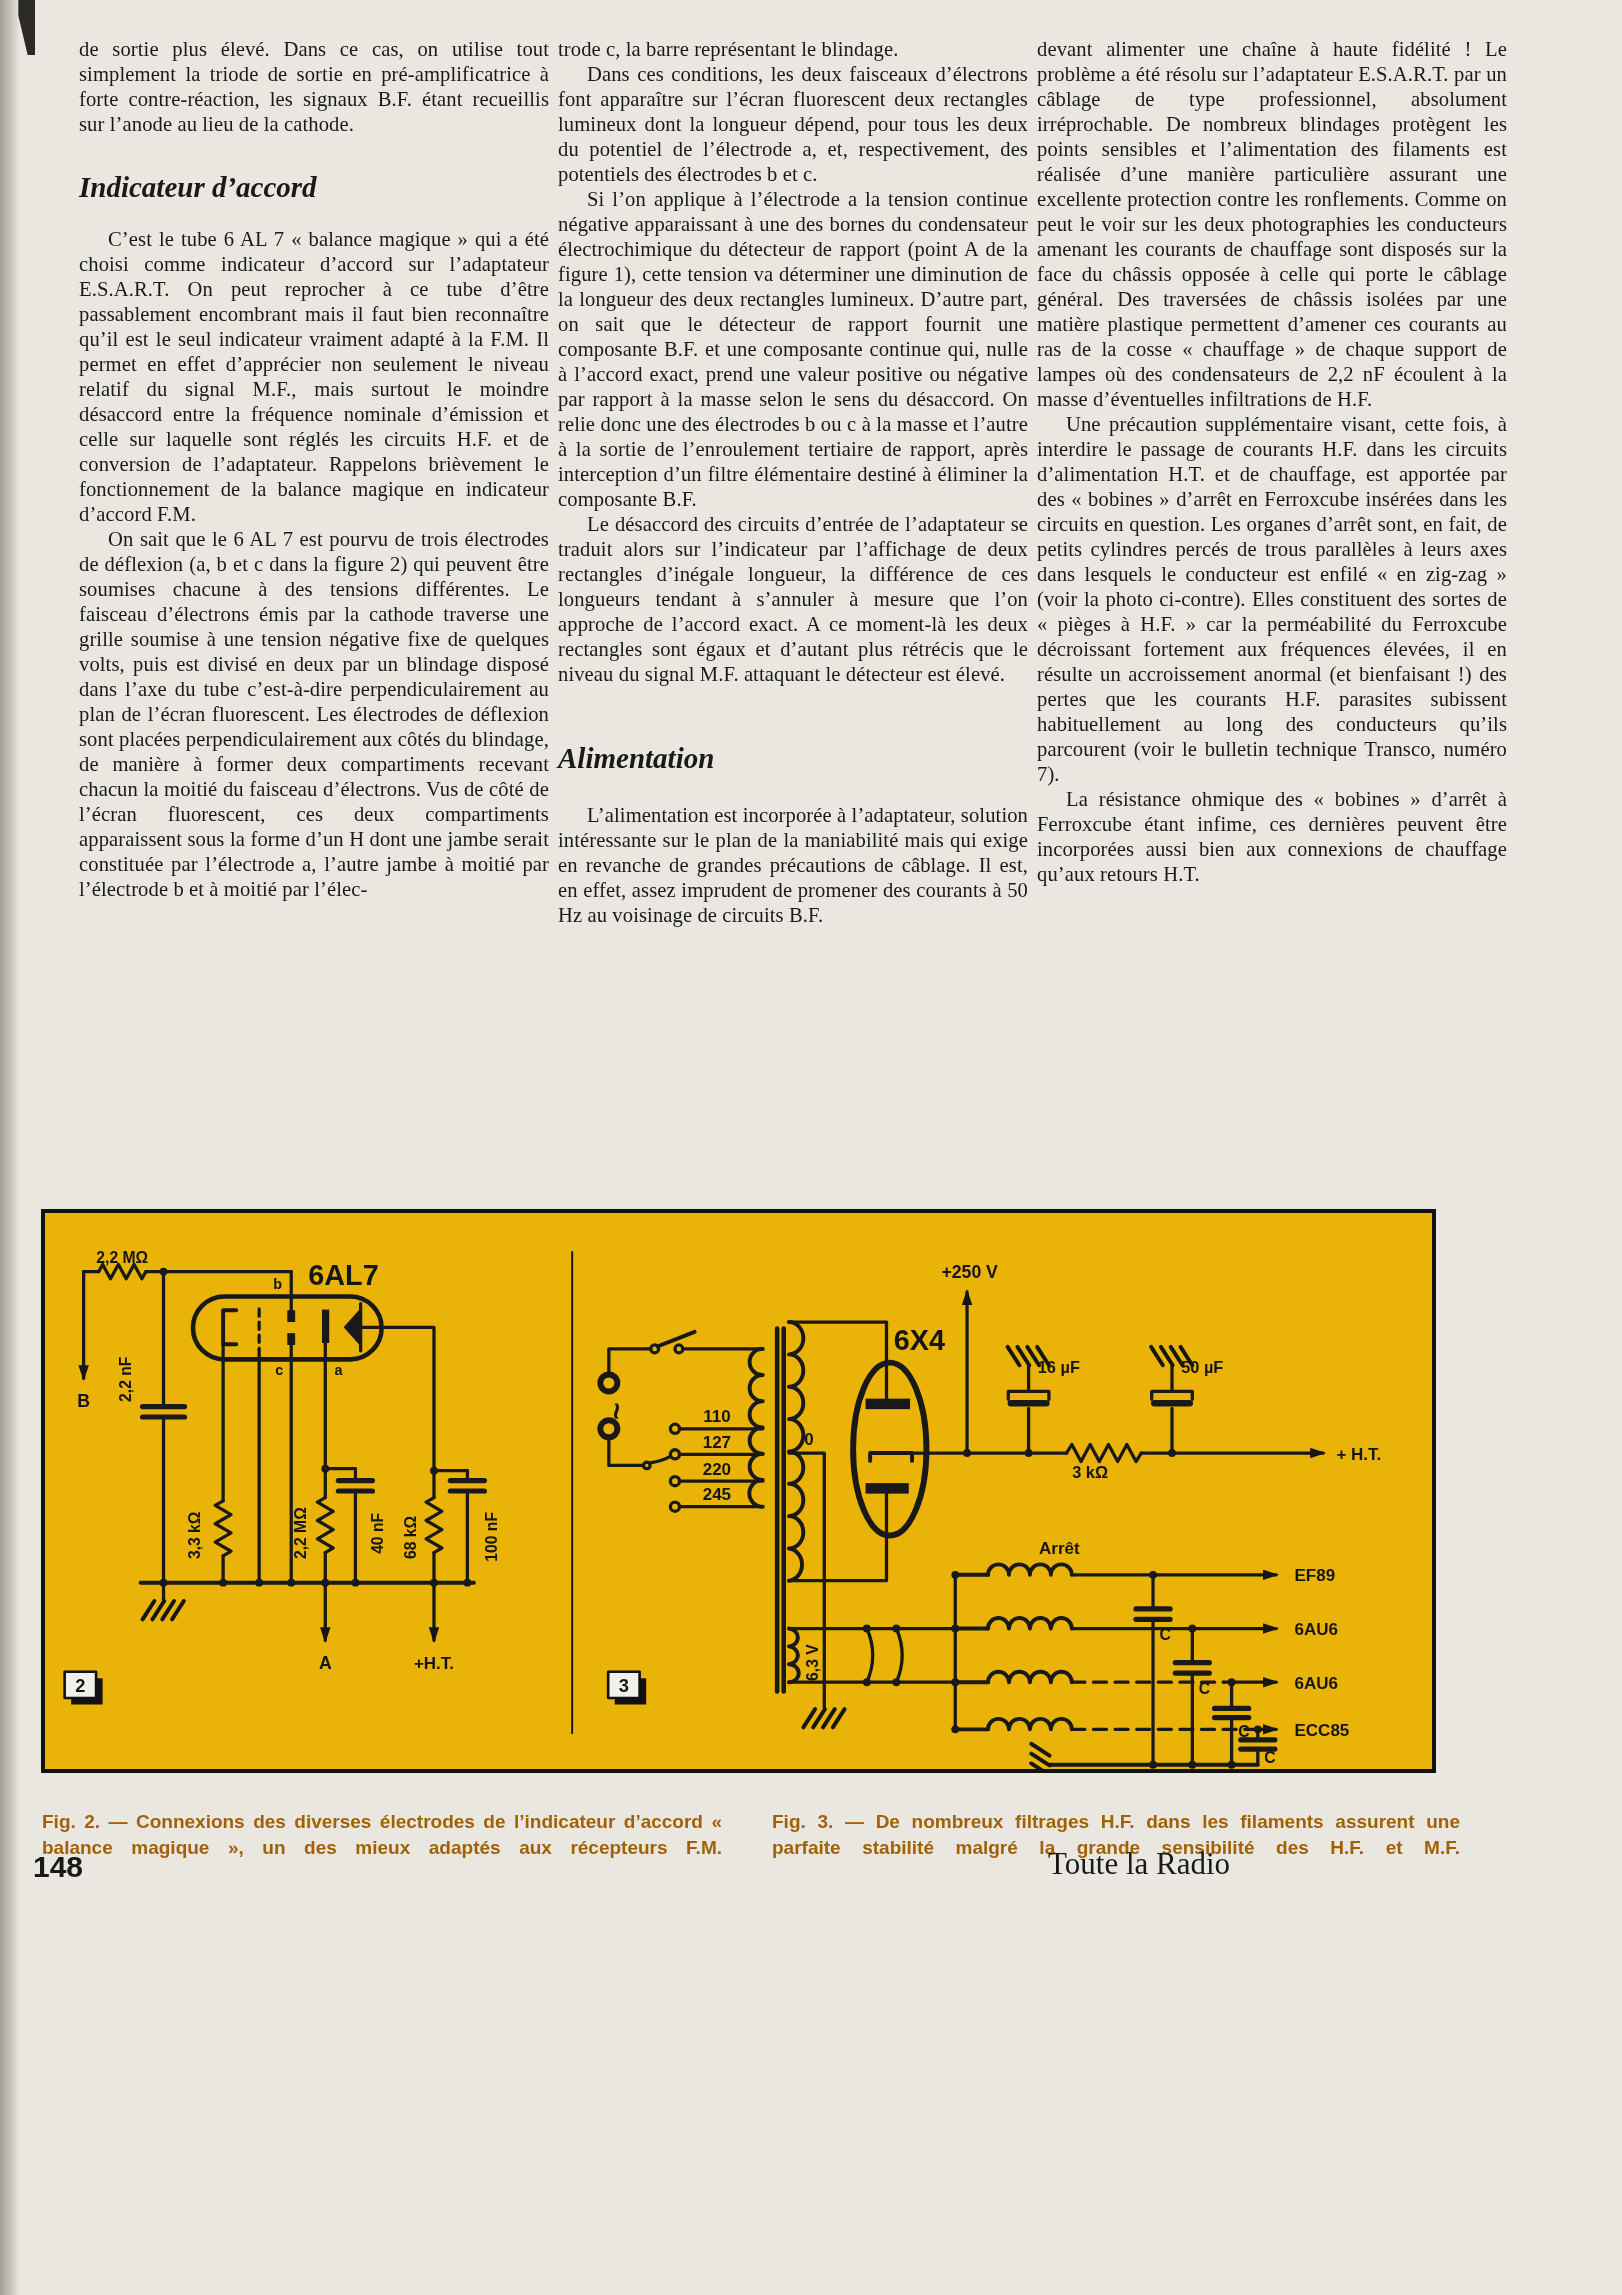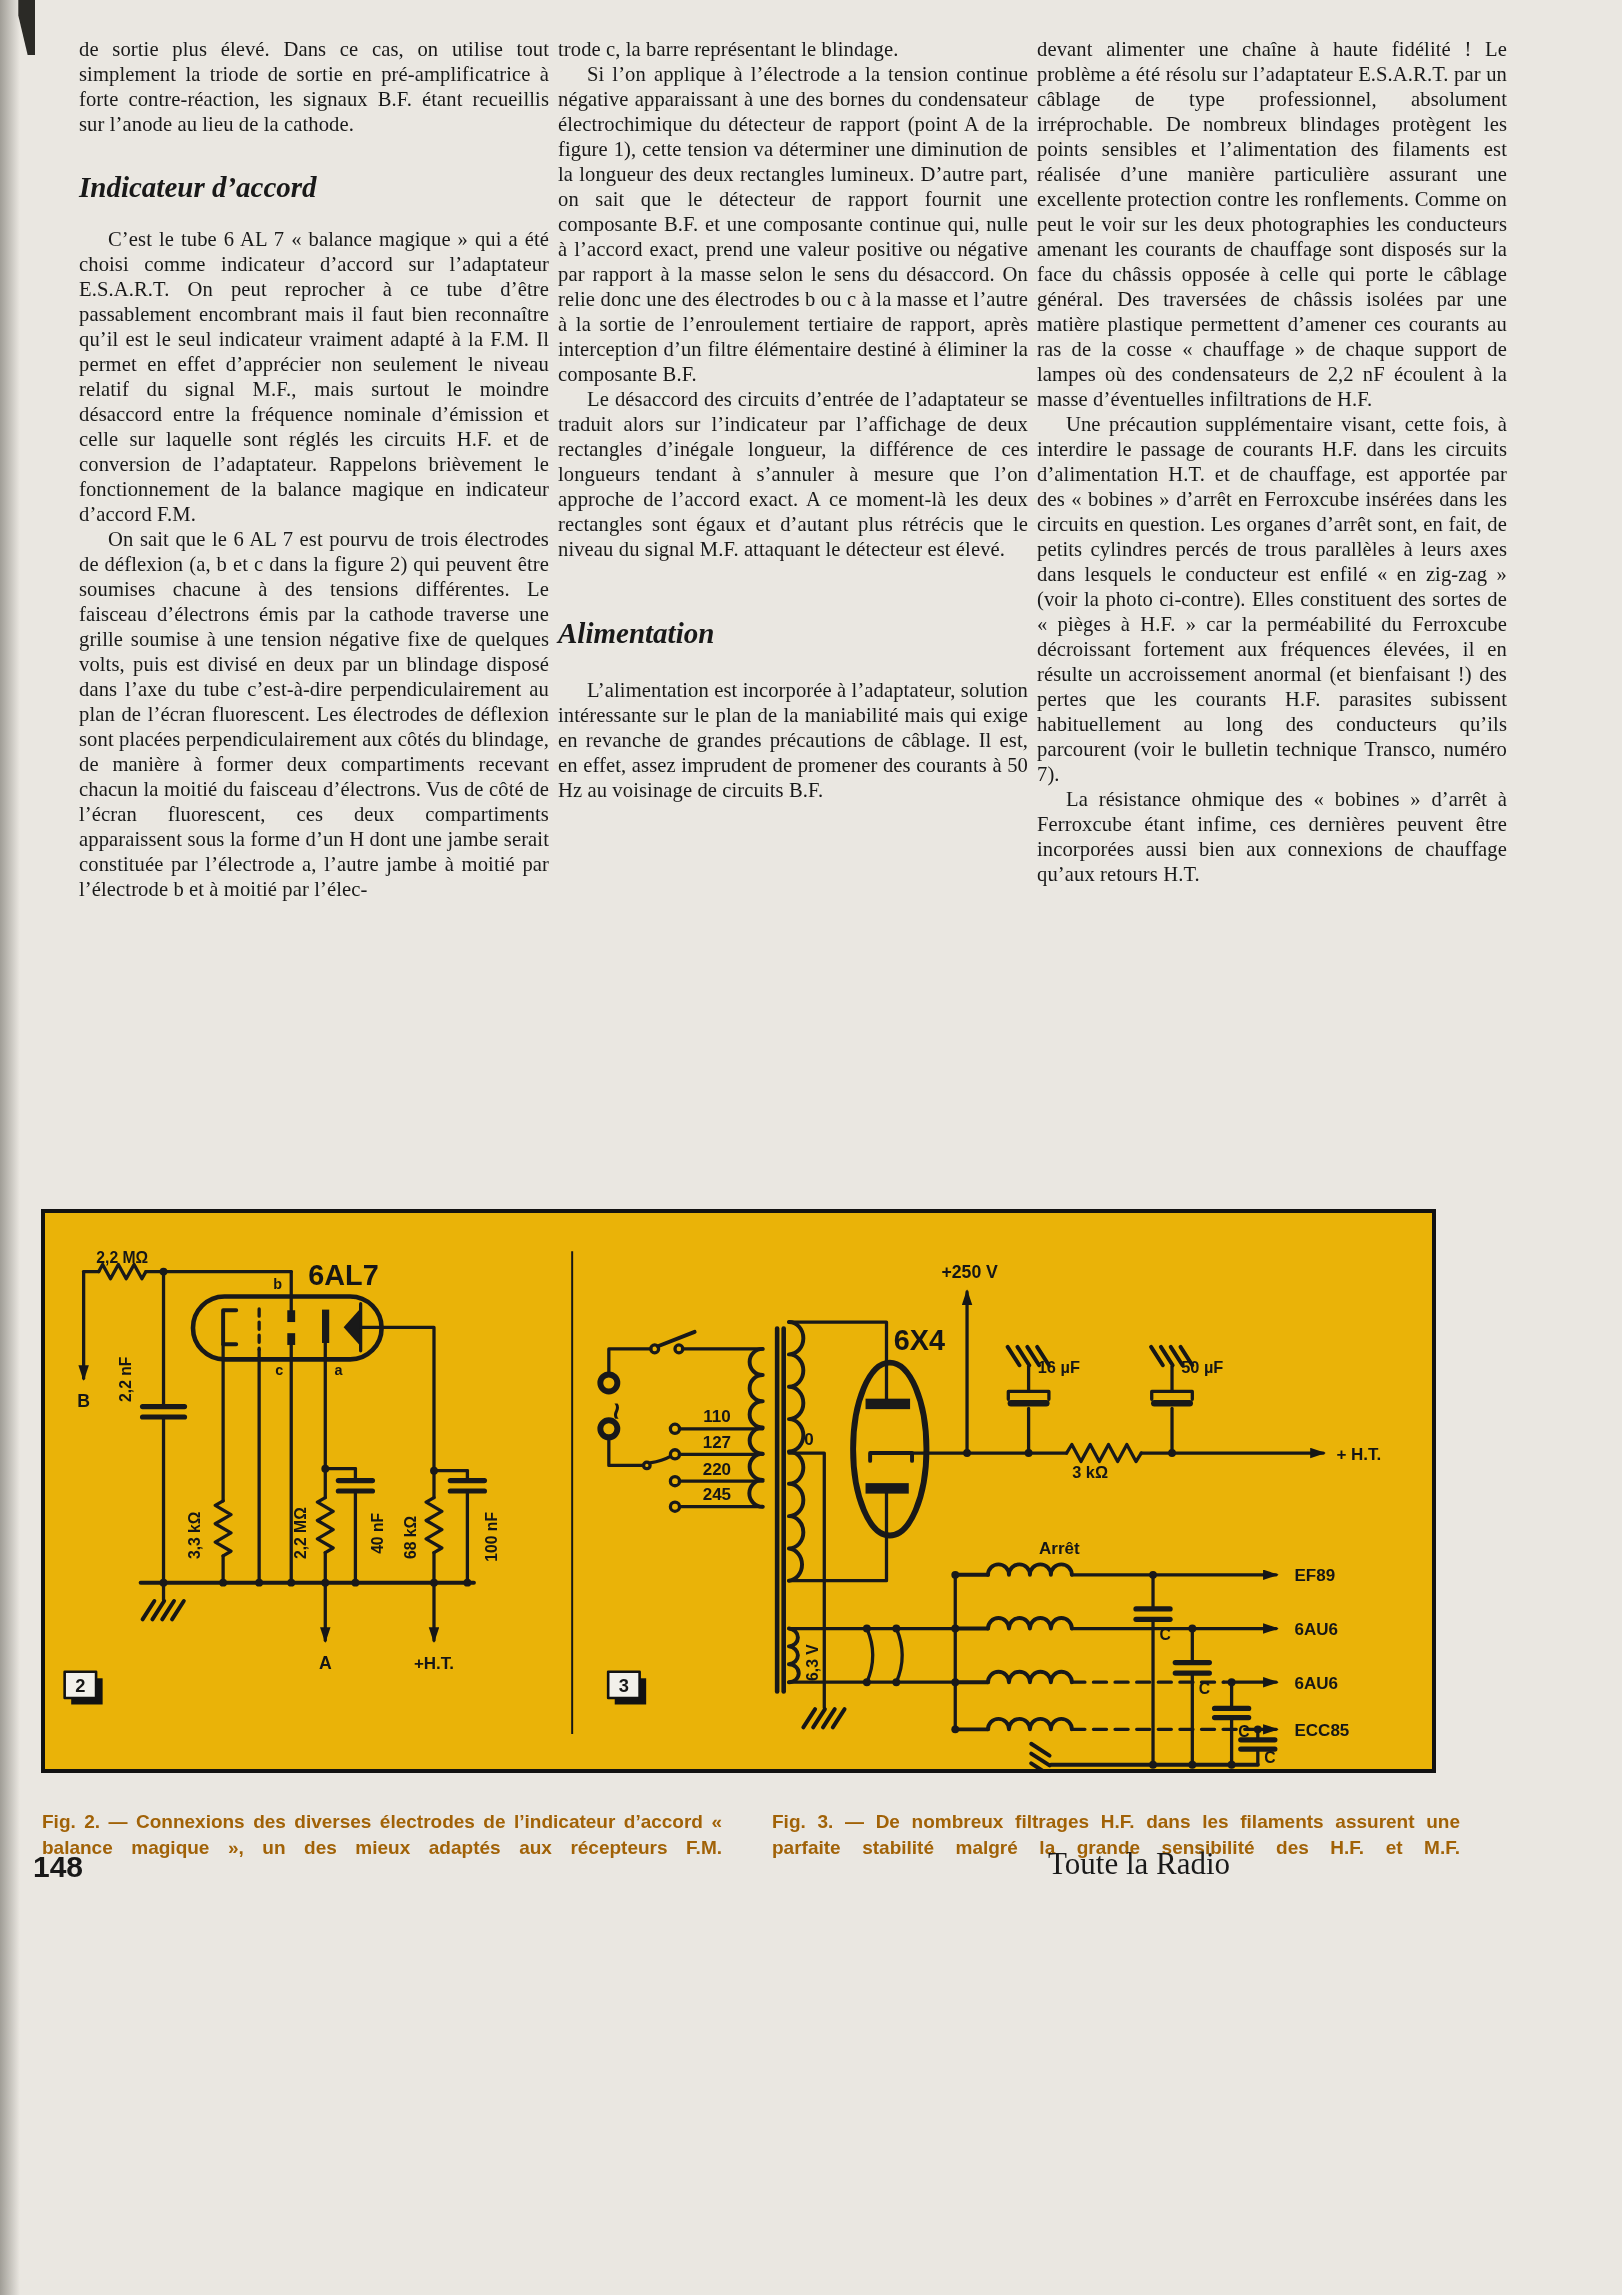--- a/index.html
+++ b/index.html
@@ -39,20 +39,21 @@
 
   <div class="col" id="col1">
     <p>de sortie plus élevé. Dans ce cas, on utilise tout simplement la triode de sortie en pré-amplificatrice à forte contre-réaction, les signaux B.F. étant recueillis sur l’anode au lieu de la cathode.</p>
     <h2>Indicateur d’accord</h2>
     <p class="ind">C’est le tube 6 AL 7 « balance magique » qui a été choisi comme indicateur d’accord sur l’adaptateur E.S.A.R.T. On peut reprocher à ce tube d’être passablement encombrant mais il faut bien reconnaître qu’il est le seul indicateur vraiment adapté à la F.M. Il permet en effet d’apprécier non seulement le niveau relatif du signal M.F., mais surtout le moindre désaccord entre la fréquence nominale d’émission et celle sur laquelle sont réglés les circuits H.F. et de conversion de l’adaptateur. Rappelons brièvement le fonctionnement de la balance magique en indicateur d’accord F.M.</p>
     <p class="ind">On sait que le 6 AL 7 est pourvu de trois électrodes de déflexion (a, b et c dans la figure 2) qui peuvent être soumises chacune à des tensions différentes. Le faisceau d’électrons émis par la cathode traverse une grille soumise à une tension négative fixe de quelques volts, puis est divisé en deux par un blindage disposé dans l’axe du tube c’est-à-dire perpendiculairement au plan de l’écran fluorescent. Les électrodes de déflexion sont placées perpendiculairement aux côtés du blindage, de manière à former deux compartiments recevant chacun la moitié du faisceau d’électrons. Vus de côté de l’écran fluorescent, ces deux compartiments apparaissent sous la forme d’un H dont une jambe serait constituée par l’électrode a, l’autre jambe à moitié par l’électrode b et à moitié par l’élec-</p>
   </div>
 
   <div class="col" id="col2">
     <p>trode c, la barre représentant le blindage.</p>
+    <p class="ind">Dans ces conditions, les deux faisceaux d’électrons font apparaître sur l’écran fluorescent deux rectangles lumineux dont la longueur dépend, pour tous les deux du potentiel de l’électrode a, et, respectivement, des potentiels des électrodes b et c.</p>
     <p class="ind">Si l’on applique à l’électrode a la tension continue négative apparaissant à une des bornes du condensateur électrochimique du détecteur de rapport (point A de la figure 1), cette tension va déterminer une diminution de la longueur des deux rectangles lumineux. D’autre part, on sait que le détecteur de rapport fournit une composante B.F. et une composante continue qui, nulle à l’accord exact, prend une valeur positive ou négative par rapport à la masse selon le sens du désaccord. On relie donc une des électrodes b ou c à la masse et l’autre à la sortie de l’enroulement tertiaire de rapport, après interception d’un filtre élémentaire destiné à éliminer la composante B.F.</p>
     <p class="ind">Le désaccord des circuits d’entrée de l’adaptateur se traduit alors sur l’indicateur par l’affichage de deux rectangles d’inégale longueur, la différence de ces longueurs tendant à s’annuler à mesure que l’on approche de l’accord exact. A ce moment-là les deux rectangles sont égaux et d’autant plus rétrécis que le niveau du signal M.F. attaquant le détecteur est élevé.</p>
     <h2 class="sp">Alimentation</h2>
     <p class="ind">L’alimentation est incorporée à l’adaptateur, solution intéressante sur le plan de la maniabilité mais qui exige en revanche de grandes précautions de câblage. Il est, en effet, assez imprudent de promener des courants à 50 Hz au voisinage de circuits B.F.</p>
   </div>
 
   <div class="col" id="col3">
     <p>devant alimenter une chaîne à haute fidélité ! Le problème a été résolu sur l’adaptateur E.S.A.R.T. par un câblage de type professionnel, absolument irréprochable. De nombreux blindages protègent les points sensibles et l’alimentation des filaments est réalisée d’une manière particulière assurant une excellente protection contre les ronflements. Comme on peut le voir sur les deux photographies les conducteurs amenant les courants de chauffage sont disposés sur la face du châssis opposée à celle qui porte le câblage général. Des traversées de châssis isolées par une matière plastique permettent d’amener ces courants au ras de la cosse « chauffage » de chaque support de lampes où des condensateurs de 2,2 nF écoulent à la masse d’éventuelles infiltrations de H.F.</p>
     <p class="ind">Une précaution supplémentaire visant, cette fois, à interdire le passage de courants H.F. dans les circuits d’alimentation H.T. et de chauffage, est apportée par des « bobines » d’arrêt en Ferroxcube insérées dans les circuits en question. Les organes d’arrêt sont, en fait, de petits cylindres percés de trous parallèles à leurs axes dans lesquels le conducteur est enfilé « en zig-zag » (voir la photo ci-contre). Elles constituent des sortes de « pièges à H.F. » car la perméabilité du Ferroxcube décroissant fortement aux fréquences élevées, il en résulte un accroissement anormal (et bienfaisant !) des pertes que les courants H.F. parasites subissent habituellement au long des conducteurs qu’ils parcourent (voir le bulletin technique Transco, numéro 7).</p>
     <p class="ind">La résistance ohmique des « bobines » d’arrêt à Ferroxcube étant infime, ces dernières peuvent être incorporées aussi bien aux connexions de chauffage qu’aux retours H.T.</p>

